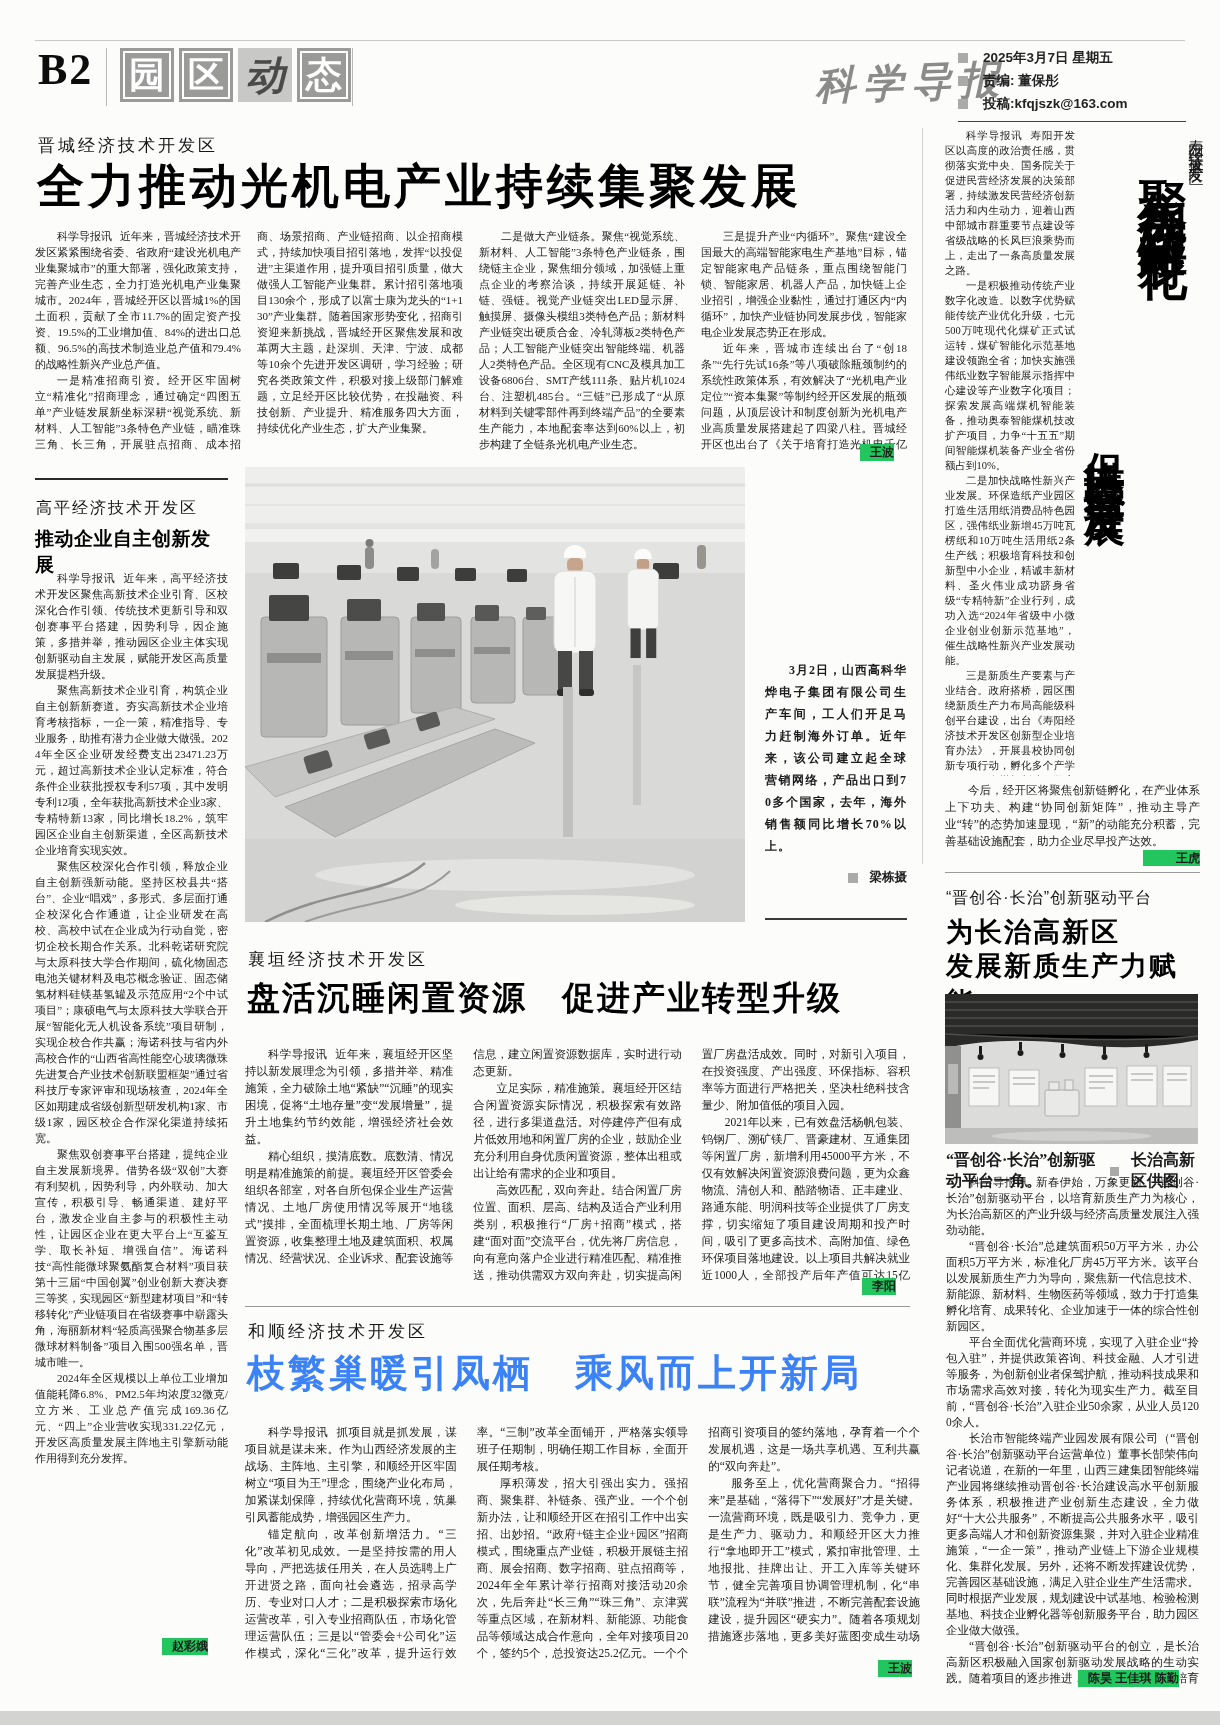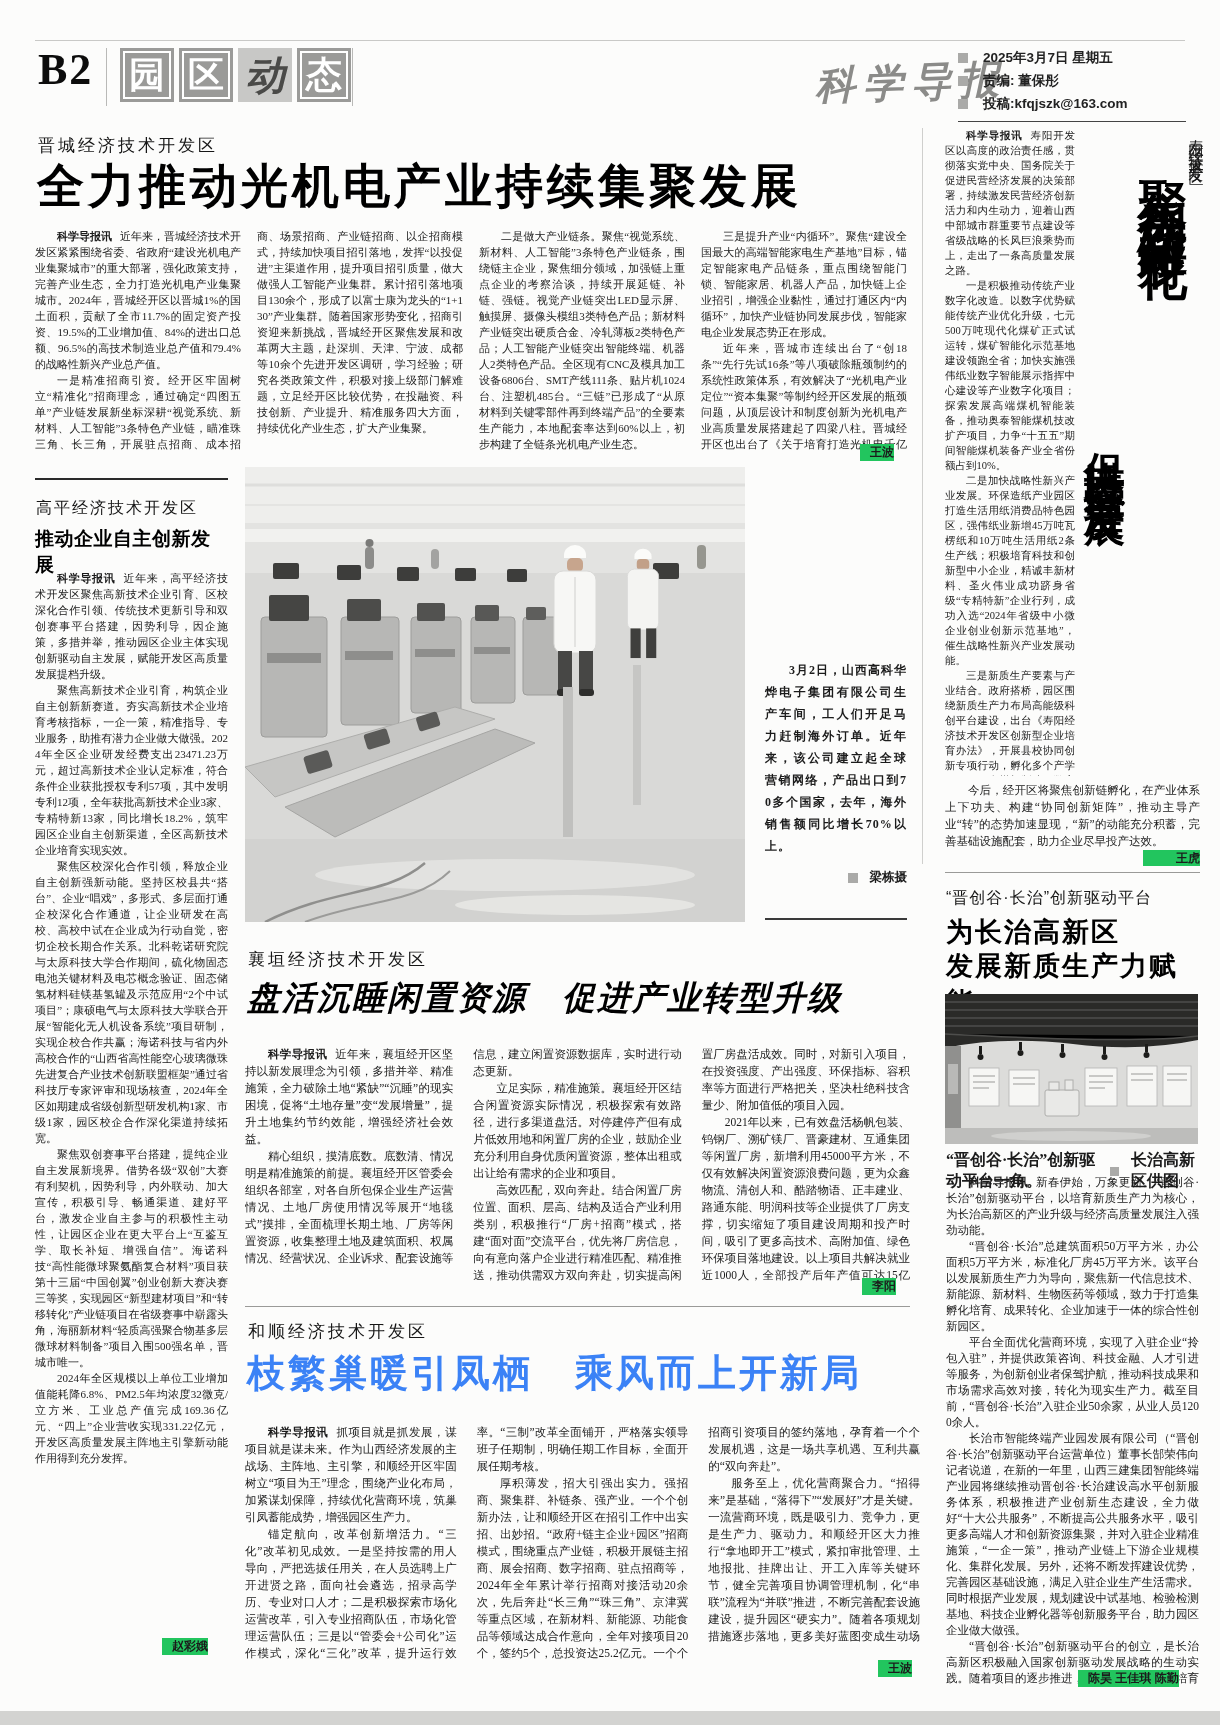--- a/index.html
+++ b/index.html
@@ -19,21 +19,21 @@
   .hinfo .row{display:flex;align-items:center;gap:15px;}
   .sq{display:inline-block;width:10px;height:10px;background:#aaaaa8;flex:0 0 auto;}
   .vline{position:absolute;width:1px;background:#b9b9b7;}
   
   .kicker{font-family:"Liberation Sans",sans-serif;font-size:17px;letter-spacing:3px;color:#161616;}
   .hl{font-family:"Liberation Sans",sans-serif;font-weight:900;color:#000;}
   .hl-serif{font-family:"Liberation Serif",serif;font-weight:900;color:#3b82f6;}
   
   .bt{font-family:"Liberation Serif",serif;color:#1b1b1b;text-align:justify;word-break:break-all;overflow:hidden;}
   .bp{margin:0;text-indent:2em;}
-  .tag{font-family:"Liberation Sans",sans-serif;font-weight:bold;margin-right:8px;}
+  .tag{font-family:"Liberation Sans",sans-serif;font-weight:normal;margin-right:8px;}
   .byl{position:absolute;font-weight:bold;font-family:"Liberation Sans",sans-serif;background:#22c55e;padding-left:10px;}
   .cols4{column-count:4;column-gap:16px;}
   .cols3{column-count:3;column-gap:20px;}
   
   .cap{font-size:12px;font-weight:bold;line-height:22px;letter-spacing:1px;text-align:justify;word-break:break-all;}
   .credit{margin-top:12px;display:flex;align-items:center;gap:12px;justify-content:flex-end;font-weight:bold;font-size:12.5px;}
   .sy-k{position:absolute;left:1186px;top:128px;height:220px;writing-mode:vertical-rl;font-family:"Liberation Sans",sans-serif;
         font-size:15px;letter-spacing:4px;color:#161616;}
   .sy-h1{position:absolute;left:1130px;top:140px;height:560px;writing-mode:vertical-rl;font-family:"Liberation Sans",sans-serif;
         font-weight:900;font-size:50px;letter-spacing:12px;color:#000;}
@@ -188,21 +188,21 @@
           <span class="sq"></span>
           <span>梁栋摄</span>
         </div>
     </div>
   </div>
   <div class="rule" style="left:765px;top:918px;width:142px;height:2px;background:#3a3a3a;"></div>
 
   <div class="vline" style="left:922px;top:128px;height:736px;background:#cfcfcd;"></div>
 
   <div class="abs kicker" style="left:248px;top:948px;">襄垣经济技术开发区</div>
-  <div class="abs hl" style="left:247px;top:976px;width:662px;font-size:33px;letter-spacing:2px;font-style:italic;">盘活沉睡闲置资源　促进产业转型升级</div>
+  <div class="abs hl" style="left:247px;top:976px;width:662px;font-size:33px;letter-spacing:2px;">盘活沉睡闲置资源　促进产业转型升级</div>
   <div class="abs bt cols3" style="left:245px;top:1046px;width:665px;height:250px;font-size:11.5px;line-height:17px;">
     <p class="bp"><b class="tag">科学导报讯</b><span>近年来，襄垣经开区坚持以新发展理念为引领，多措并举、精准施策，全力破除土地“紧缺”“沉睡”的现实困境，促将“土地存量”变“发展增量”，提升土地集约节约效能，增强经济社会效益。</span></p>
     <p class="bp">精心组织，摸清底数。底数清、情况明是精准施策的前提。襄垣经开区管委会组织各部室，对各自所包保企业生产运营情况、土地厂房使用情况等展开“地毯式”摸排，全面梳理长期土地、厂房等闲置资源，收集整理土地及建筑面积、权属情况、经营状况、企业诉求、配套设施等信息，建立闲置资源数据库，实时进行动态更新。</p>
     <p class="bp">立足实际，精准施策。襄垣经开区结合闲置资源实际情况，积极探索有效路径，进行多渠道盘活。对停建停产但有成片低效用地和闲置厂房的企业，鼓励企业充分利用自身优质闲置资源，整体出租或出让给有需求的企业和项目。</p>
     <p class="bp">高效匹配，双向奔赴。结合闲置厂房位置、面积、层高、结构及适合产业利用类别，积极推行“厂房+招商”模式，搭建“面对面”交流平台，优先将厂房信息，向有意向落户企业进行精准匹配、精准推送，推动供需双方双向奔赴，切实提高闲置厂房盘活成效。同时，对新引入项目，在投资强度、产出强度、环保指标、容积率等方面进行严格把关，坚决杜绝科技含量少、附加值低的项目入园。</p>
     <p class="bp">2021年以来，已有效盘活杨帆包装、钨钢厂、溯矿镁厂、晋豪建材、互通集团等闲置厂房，新增利用45000平方米，不仅有效解决闲置资源浪费问题，更为众鑫物流、清创人和、酷踏物语、正丰建业、路通东能、明润科技等企业提供了厂房支撑，切实缩短了项目建设周期和投产时间，吸引了更多高技术、高附加值、绿色环保项目落地建设。以上项目共解决就业近1000人，全部投产后年产值可达15亿元，具有显著的经济效益、社会效益，真正实现了“腾笼换鸟”，产业蝶变升级。</p>
   </div>
   <div class="byl" style="left:862px;top:1278px;font-size:12px;">李阳</div>
   <div class="rule" style="left:245px;top:1306px;width:665px;height:1px;background:#9a9a98;"></div>
 

